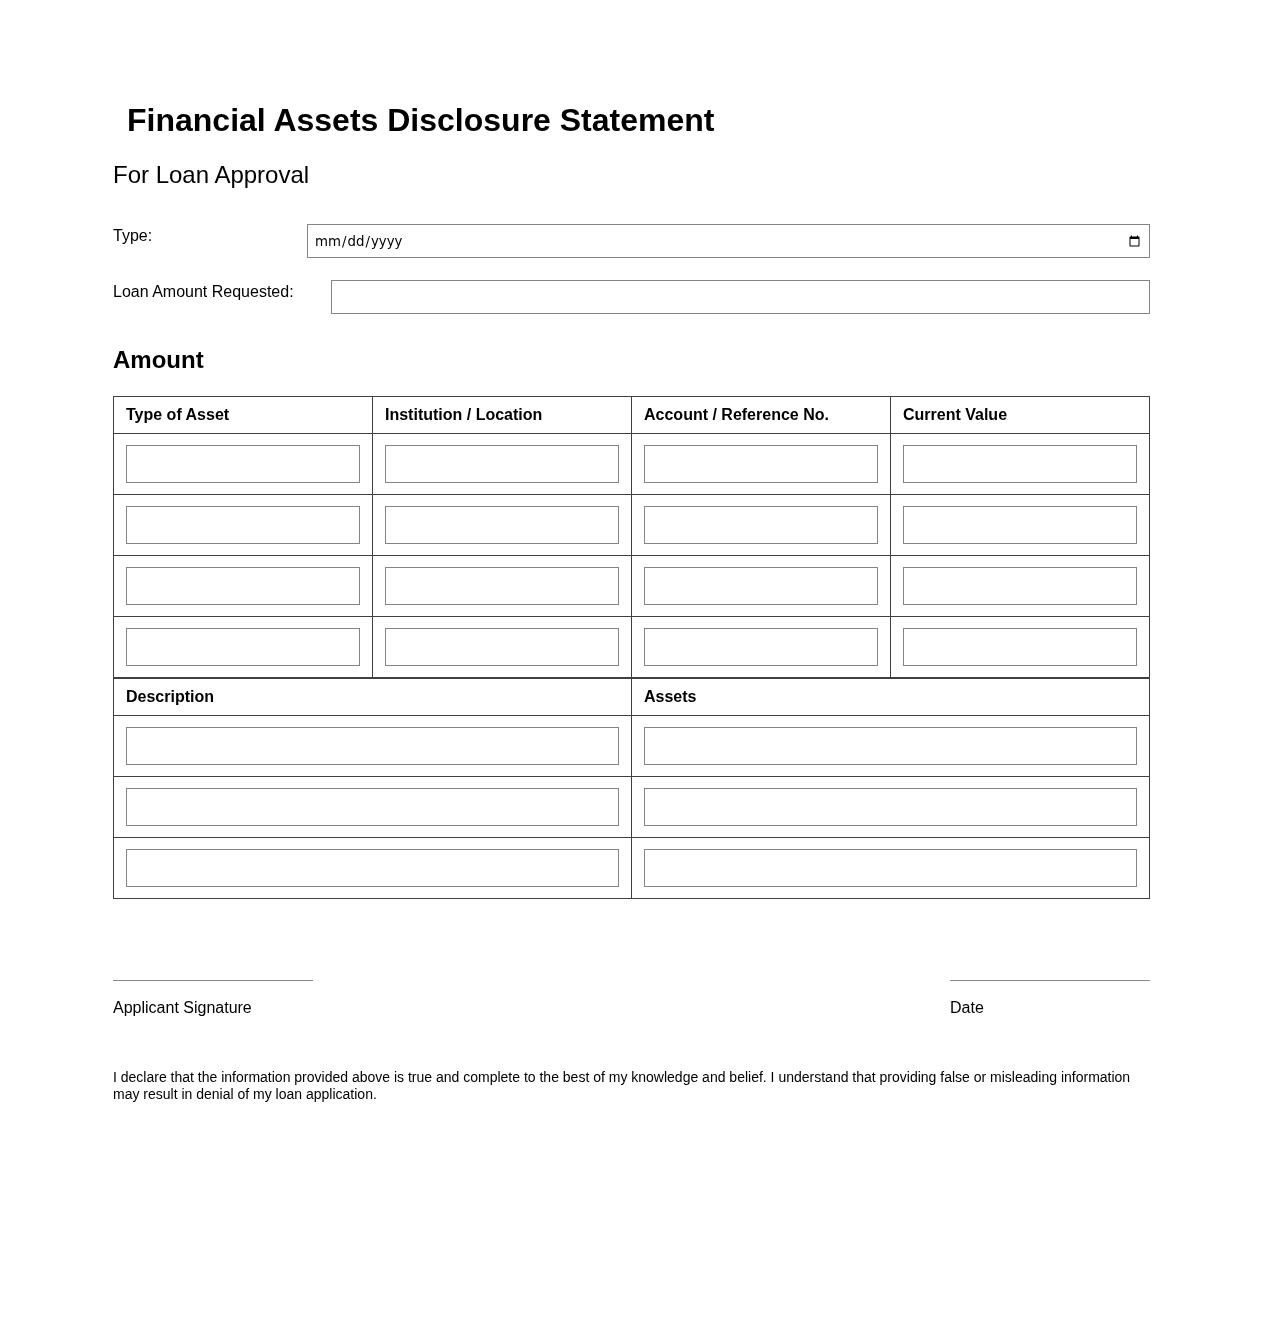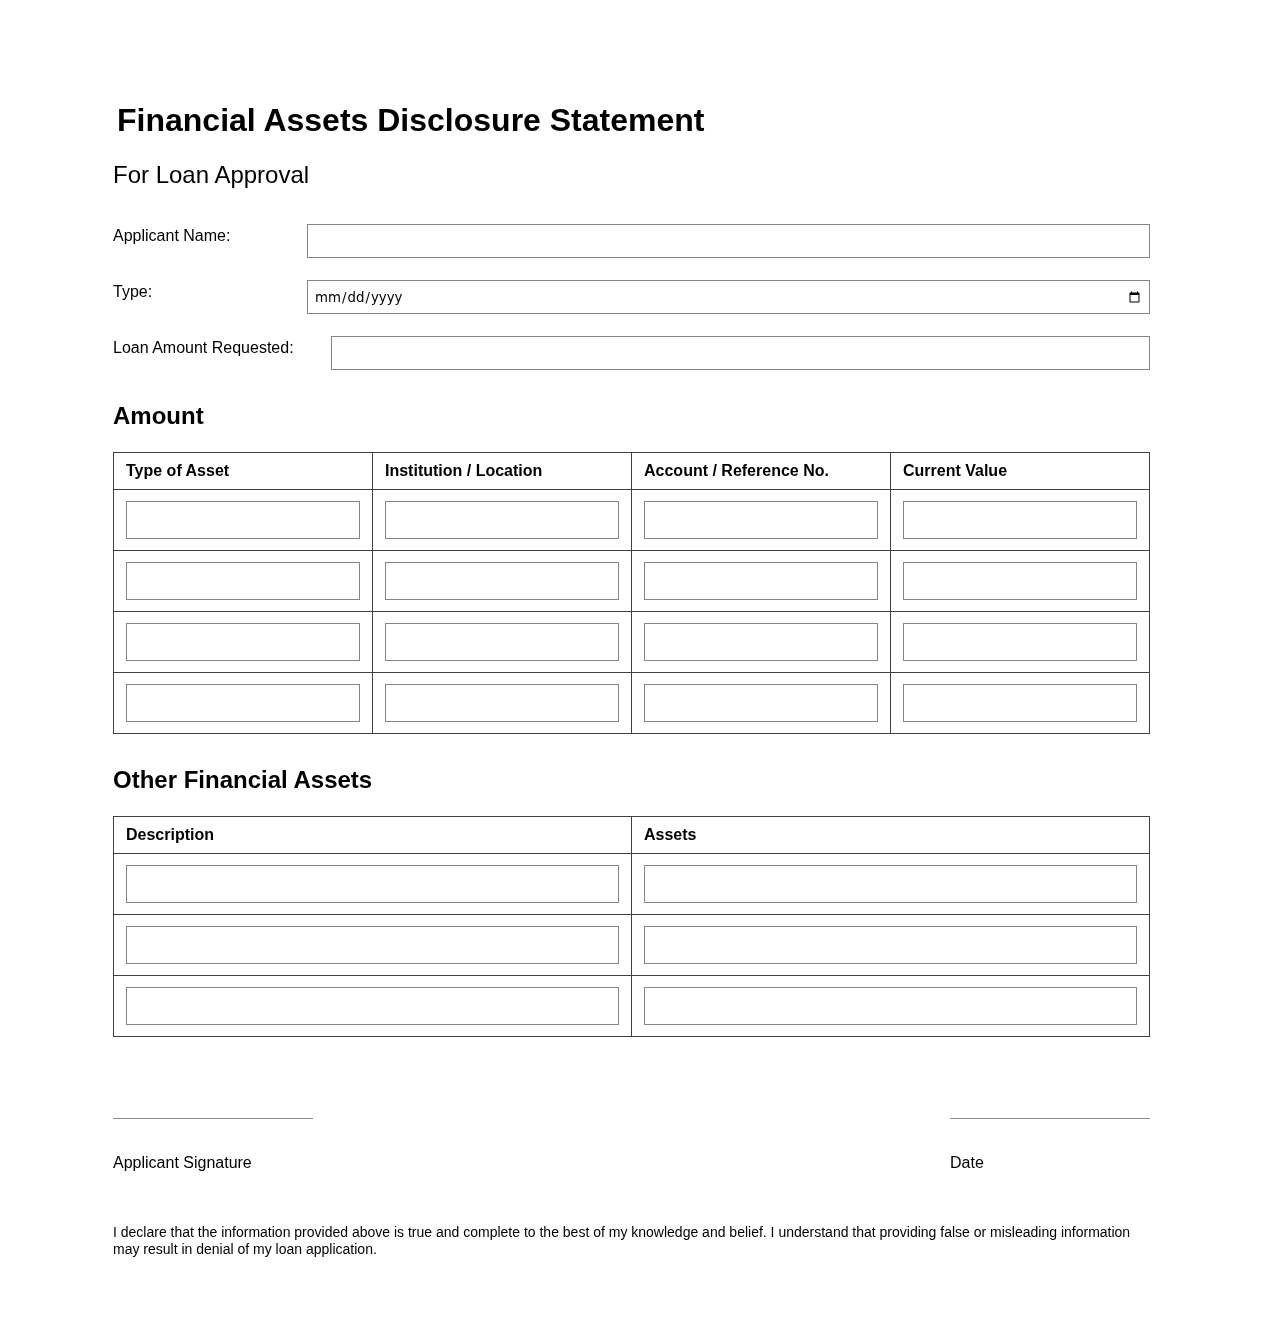--- a/index.html
+++ b/index.html
@@ -13,21 +13,21 @@
   }
   .page {
     width: 1037px;
     margin: 0 auto;
     padding: 102px 0 97px;
   }
   h1.title {
     font-size: 32px;
     font-weight: bold;
     line-height: 1.15;
-    margin: 0 0 22px 4px;
+    margin: 0 0 22px 14px;
   }
   h2.subtitle {
     font-size: 24px;
     font-weight: normal;
     line-height: 1.15;
     margin: 0 0 36px 0;
   }
   h2.section {
     font-size: 24px;
     font-weight: bold;
@@ -92,42 +92,38 @@
     display: flex;
     justify-content: space-between;
     margin-top: 81px;
   }
   .sig-block { width: 200px; }
   .sig-line {
     border-top: 1px solid #8a8a8a;
     height: 0;
   }
   .sig-label {
-    margin-top: 35px;
+    margin-top: 18px;
     font-size: 16px;
     line-height: 1.15;
   }
   p.declaration {
     margin: 52px 0 0 0;
     font-size: 14px;
     line-height: 1.22;
   }
 </style>
 </head>
 <body>
 
 <div class="page">
 
   <h1 class="title">Financial Assets Disclosure Statement</h1>
   <h2 class="subtitle">For Loan Approval</h2>
 
-  <div class="form-row">
-    <label>Applicant Name:</label>
-    <input type="text" value="" style="">
-  </div>
 
   <div class="form-row">
     <label>Type:</label>
     <input type="date" placeholder="mm/dd/yyyy" style="">
   </div>
 
   <div class="form-row">
     <label>Loan Amount Requested:</label>
     <input type="text" value="" style="">
   </div>
@@ -196,21 +192,20 @@
         <td>
             <input type="text" style="">
           </td>
         <td>
             <input type="text" style="">
           </td>
       </tr>
       </tbody>
   </table>
 
-  <h2 class="section">Other Financial Assets</h2>
 
   <table class="grid other-table">
     <thead>
       <tr>
         <th>Description</th>
         <th>Assets</th>
       </tr>
     </thead>
     <tbody>
       <tr>

